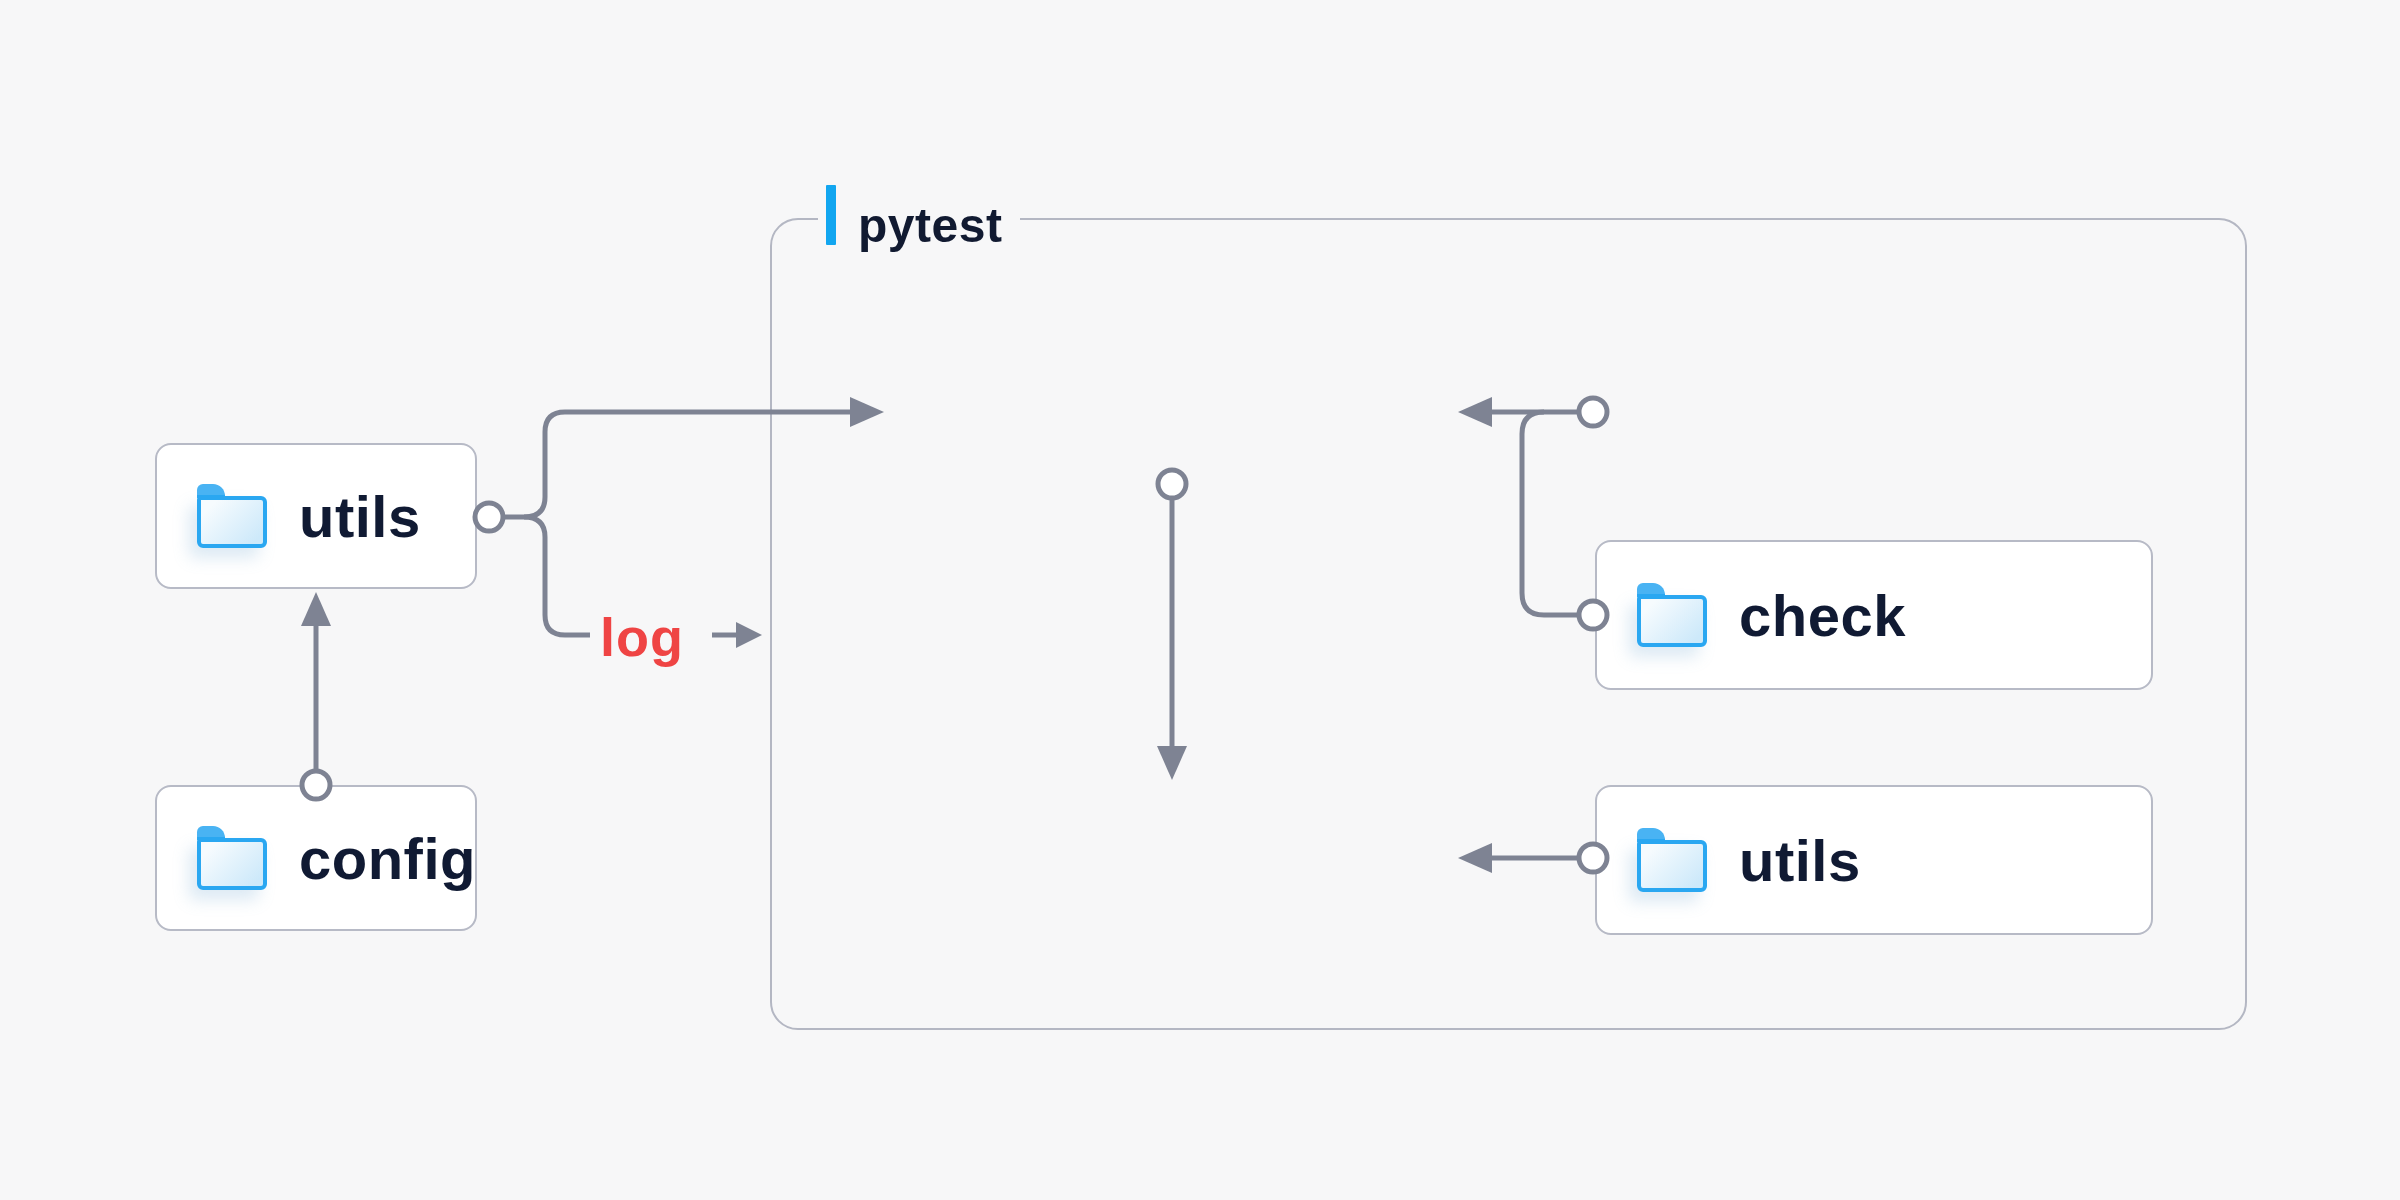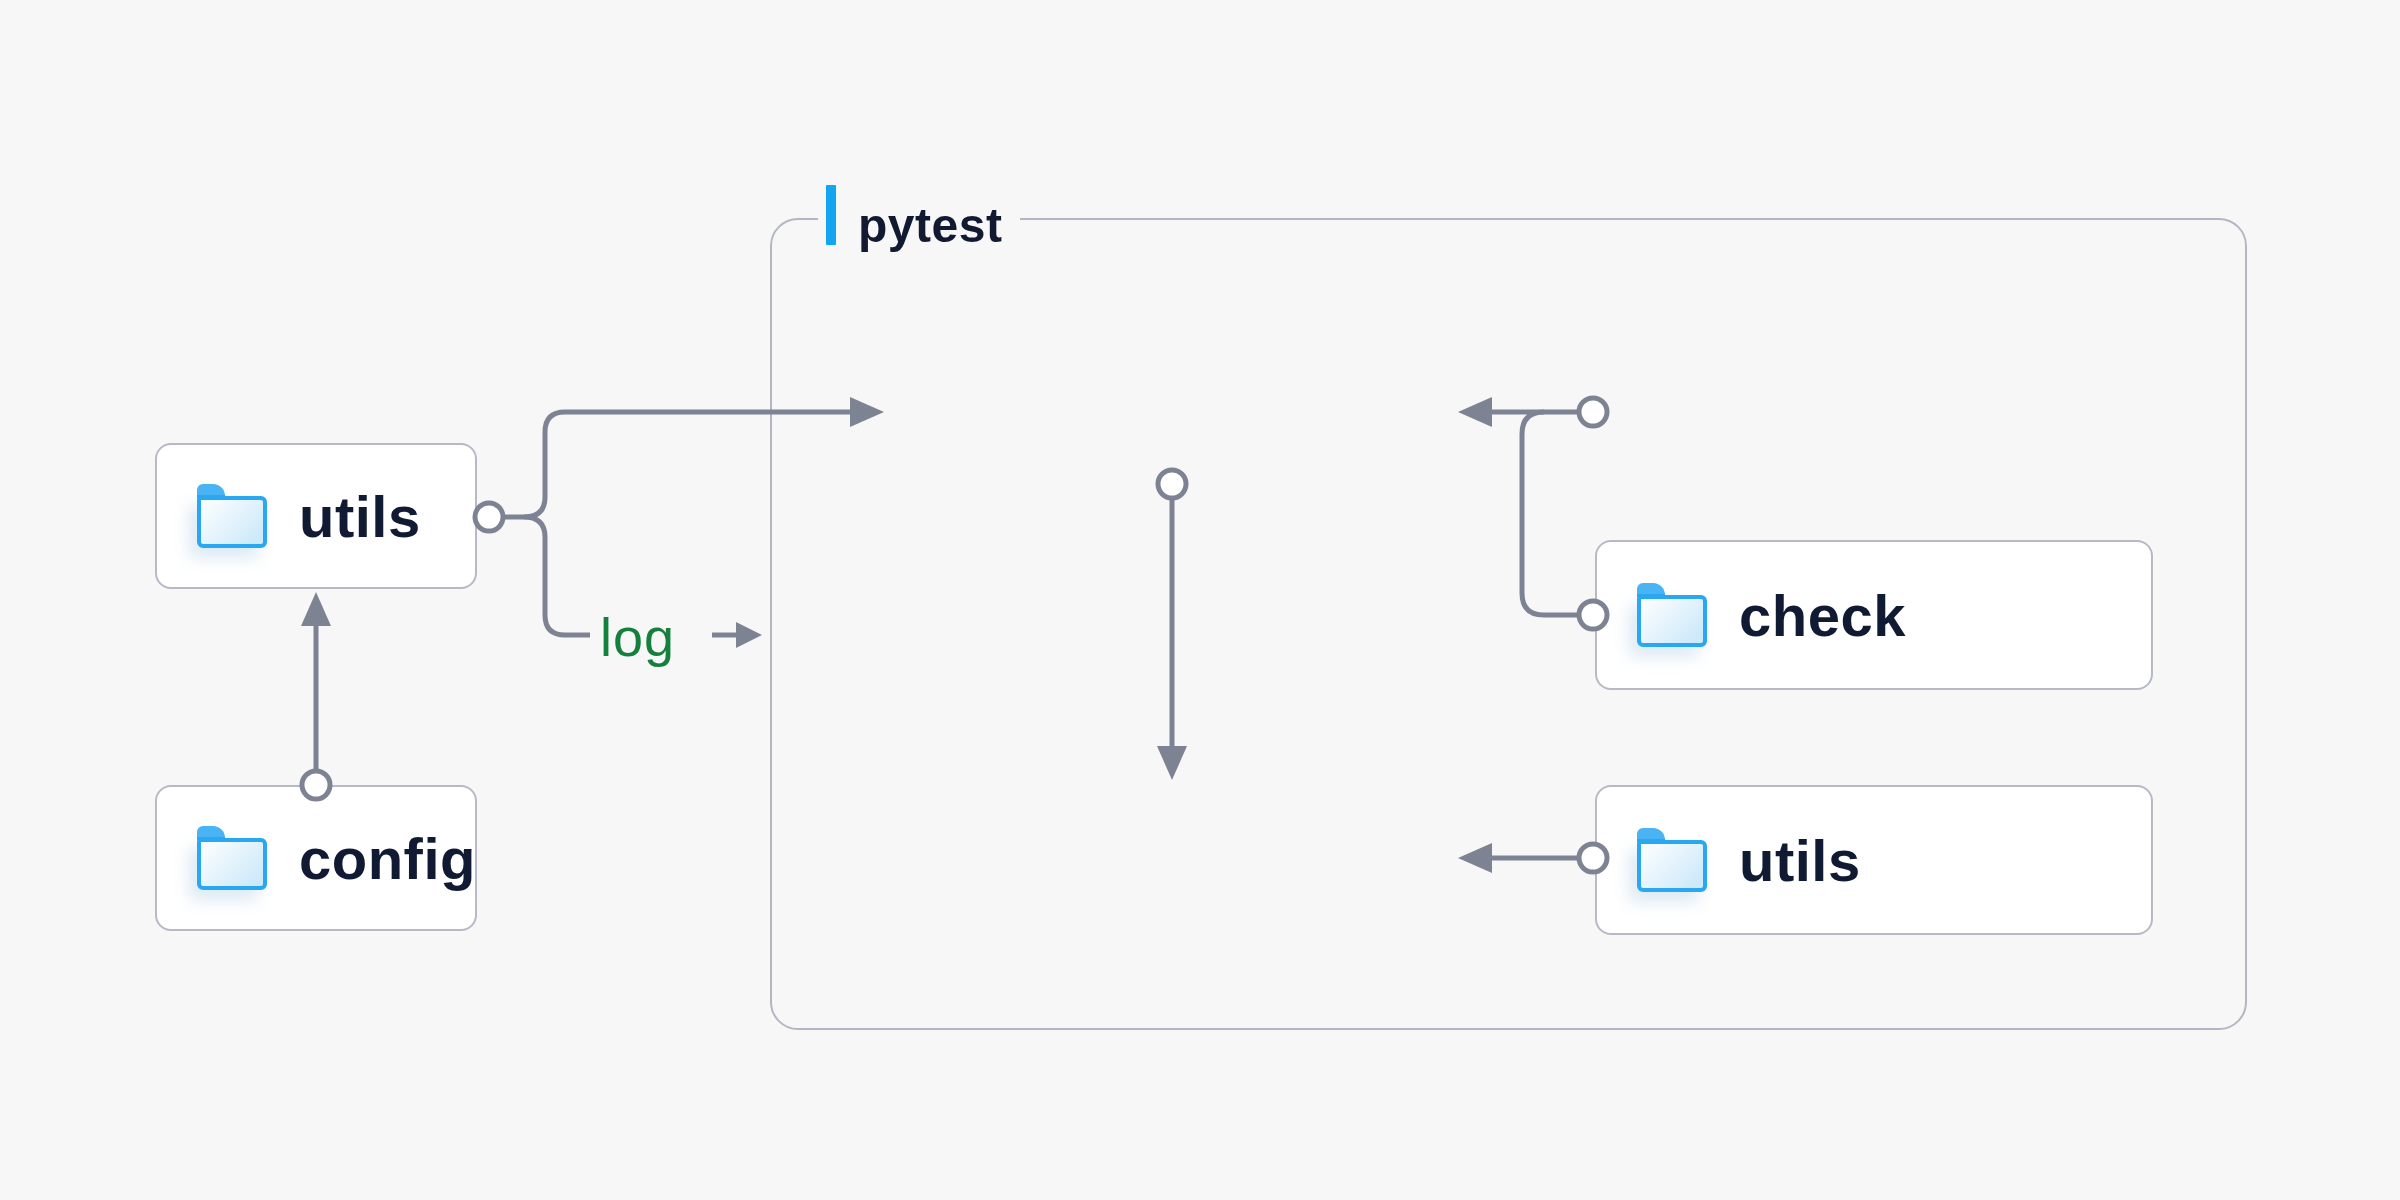--- a/index.html
+++ b/index.html
@@ -64,21 +64,21 @@
 
   
   svg.wires{position:absolute;left:0;top:0;z-index:4;pointer-events:none;}
   .wire{stroke:#7e8393;stroke-width:5;fill:none;}
   .arrowhead{fill:#7e8393;stroke:none;}
   .terminal{fill:#ffffff;stroke:#7e8393;stroke-width:5;}
 
   
   .log-label{
     position:absolute;left:600px;top:606px;z-index:3;
-    font-size:54px;font-weight:400;color:#15803d;letter-spacing:1px;text-align:right;
+    font-size:54px;font-weight:700;color:#ef4444;letter-spacing:1px;text-align:right;
   }
 </style>
 </head>
 <body>
 
 <div class="canvas">
 
   <div class="group-box"></div>
   <div class="group-label">
     <span class="accent-bar"></span>

